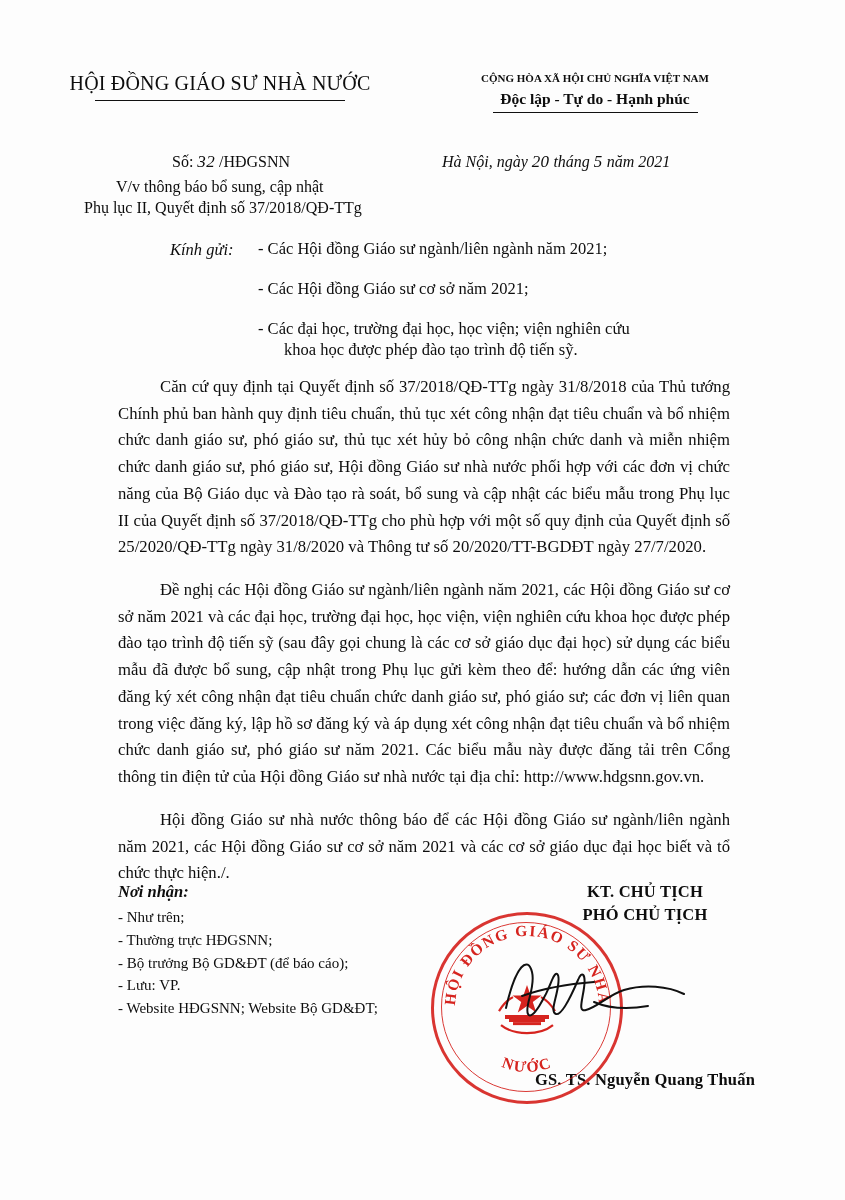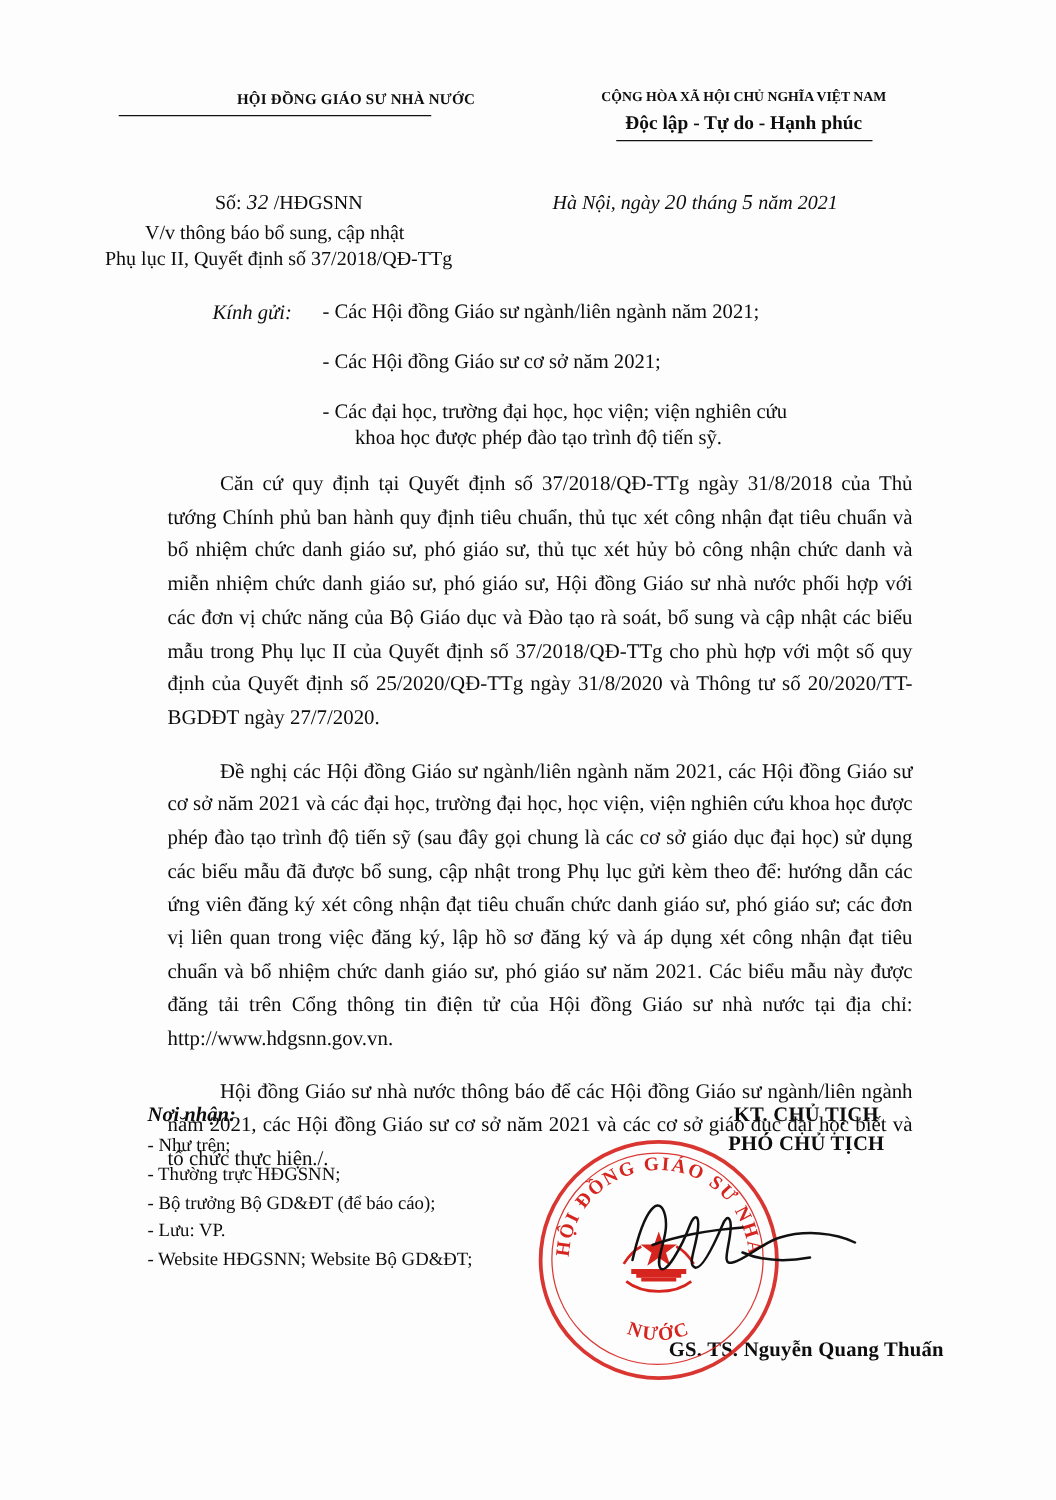--- a/index.html
+++ b/index.html
@@ -30,25 +30,24 @@
     width: 845px;
     height: 70px;
   }
   .org-left {
     position: absolute;
     left: 60px; top: 0;
     width: 320px;
     text-align: center;
   }
   .org-left .line1 {
-    font-size: 12px;
-    font-weight: bold;
+    font-size: 20px;
+    font-weight: normal;
     letter-spacing: 0.2px;
     white-space: nowrap;
-    text-align: right;
   }
   .org-left .rule {
     width: 250px;
     height: 1.3px;
     background: #111;
     margin: 5px auto 0 auto;
   }
   .org-right {
     position: absolute;
     left: 395px; top: 0;
@@ -154,21 +153,21 @@
   
   .body-text {
     position: absolute;
     left: 118px; top: 374px;
     width: 612px;
     font-size: 16.7px;
     line-height: 1.60;
     text-align: justify;
   }
   .body-text p {
-    margin: 0 0 16px 16px;
+    margin: 0 0 16px 0;
     text-indent: 42px;
   }
   .body-text p.last {
     margin-bottom: 0;
   }
 
   
   .footer {
     position: absolute;
     left: 0; top: 882px;

